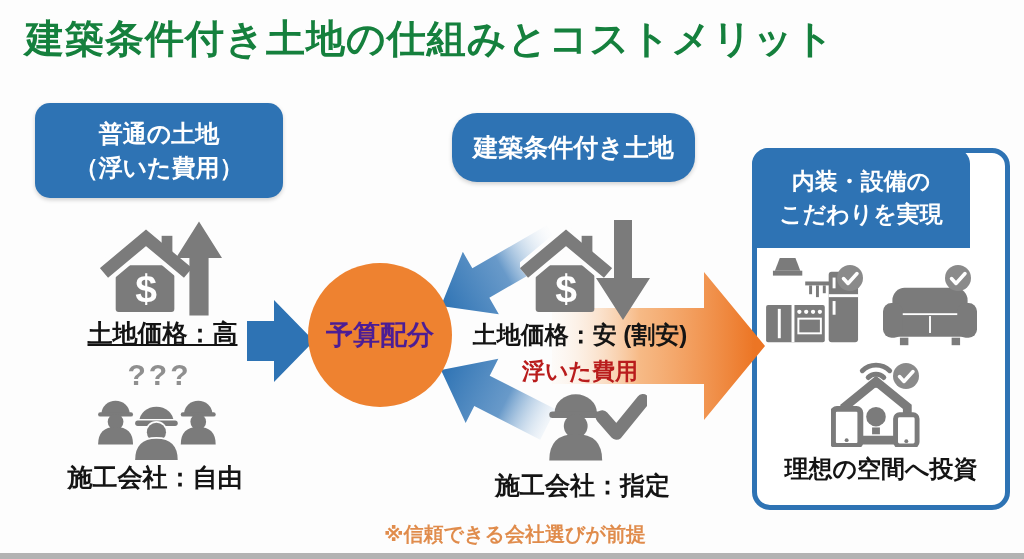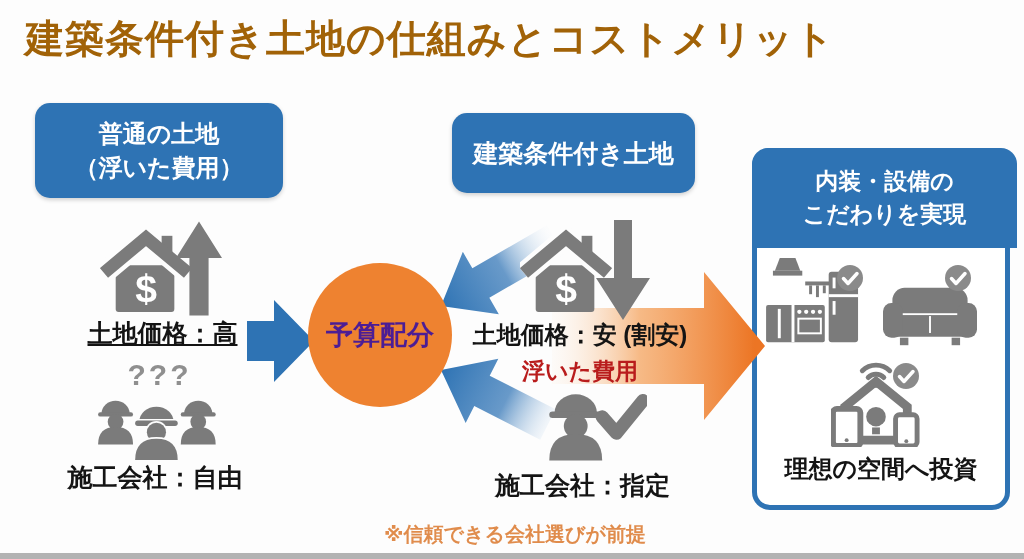--- a/index.html
+++ b/index.html
@@ -9,34 +9,34 @@
   }
   .canvas{
     position:relative;
     width:1024px;height:559px;
     background:#fdfdfd;
     overflow:hidden;
   }
   .title{
     position:absolute;top:12px;left:0;width:860px;
     text-align:center;
-    font-size:39px;font-weight:bold;color:#a16207;
+    font-size:39px;font-weight:bold;color:#15803d;
     letter-spacing:1px;
   }
   .bluebox{
     position:absolute;
     background:#2e73b4;
     border-radius:15px;
     color:#ffffff;font-weight:bold;text-align:center;
     display:flex;flex-direction:column;justify-content:center;align-items:center;
     box-shadow:0 2px 4px rgba(0,0,0,0.18);
     line-height:1.4;
   }
   .box-left{left:35px;top:103px;width:248px;height:95px;font-size:24px;justify-content:center;}
-  .box-mid{left:452px;top:113px;width:243px;height:80px;font-size:25px;}
+  .box-mid{left:452px;top:113px;width:243px;height:69px;font-size:25px;border-radius:25px;}
   .circle{
     position:absolute;left:308px;top:263px;width:144px;height:144px;
     background:#ee8230;border-radius:50%;
     display:flex;justify-content:center;align-items:center;
     color:#4c1d95;font-weight:bold;font-size:27px;
     z-index:2;
   }
   .lbl{
     position:absolute;text-align:center;font-weight:bold;color:#141414;z-index:3;
   }
@@ -56,21 +56,21 @@
   }
   .icon{position:absolute;z-index:3;}
   .arrows{position:absolute;left:0;top:0;z-index:1;pointer-events:none;}
   .panel{
     position:absolute;left:752px;top:148px;width:258px;height:362px;
     background:#ffffff;
     border:5px solid #2e73b4;border-radius:18px;
     box-sizing:border-box;z-index:0;
   }
   .panel-header{
-    position:absolute;left:-5px;top:-5px;width:265px;height:100px;
+    position:absolute;left:-5px;top:-5px;width:218px;height:100px;
     background:#2e73b4;border-radius:16px 16px 0 0;
     display:flex;flex-direction:column;justify-content:center;align-items:center;
     color:#ffffff;font-weight:bold;font-size:23px;line-height:1.45;text-align:center;
   }
   .panel-invest{
     position:absolute;left:-5px;top:300px;width:258px;
     text-align:center;font-size:24px;font-weight:bold;color:#141414;
   }
   .panel .icon{z-index:1;}
   .graybar{

